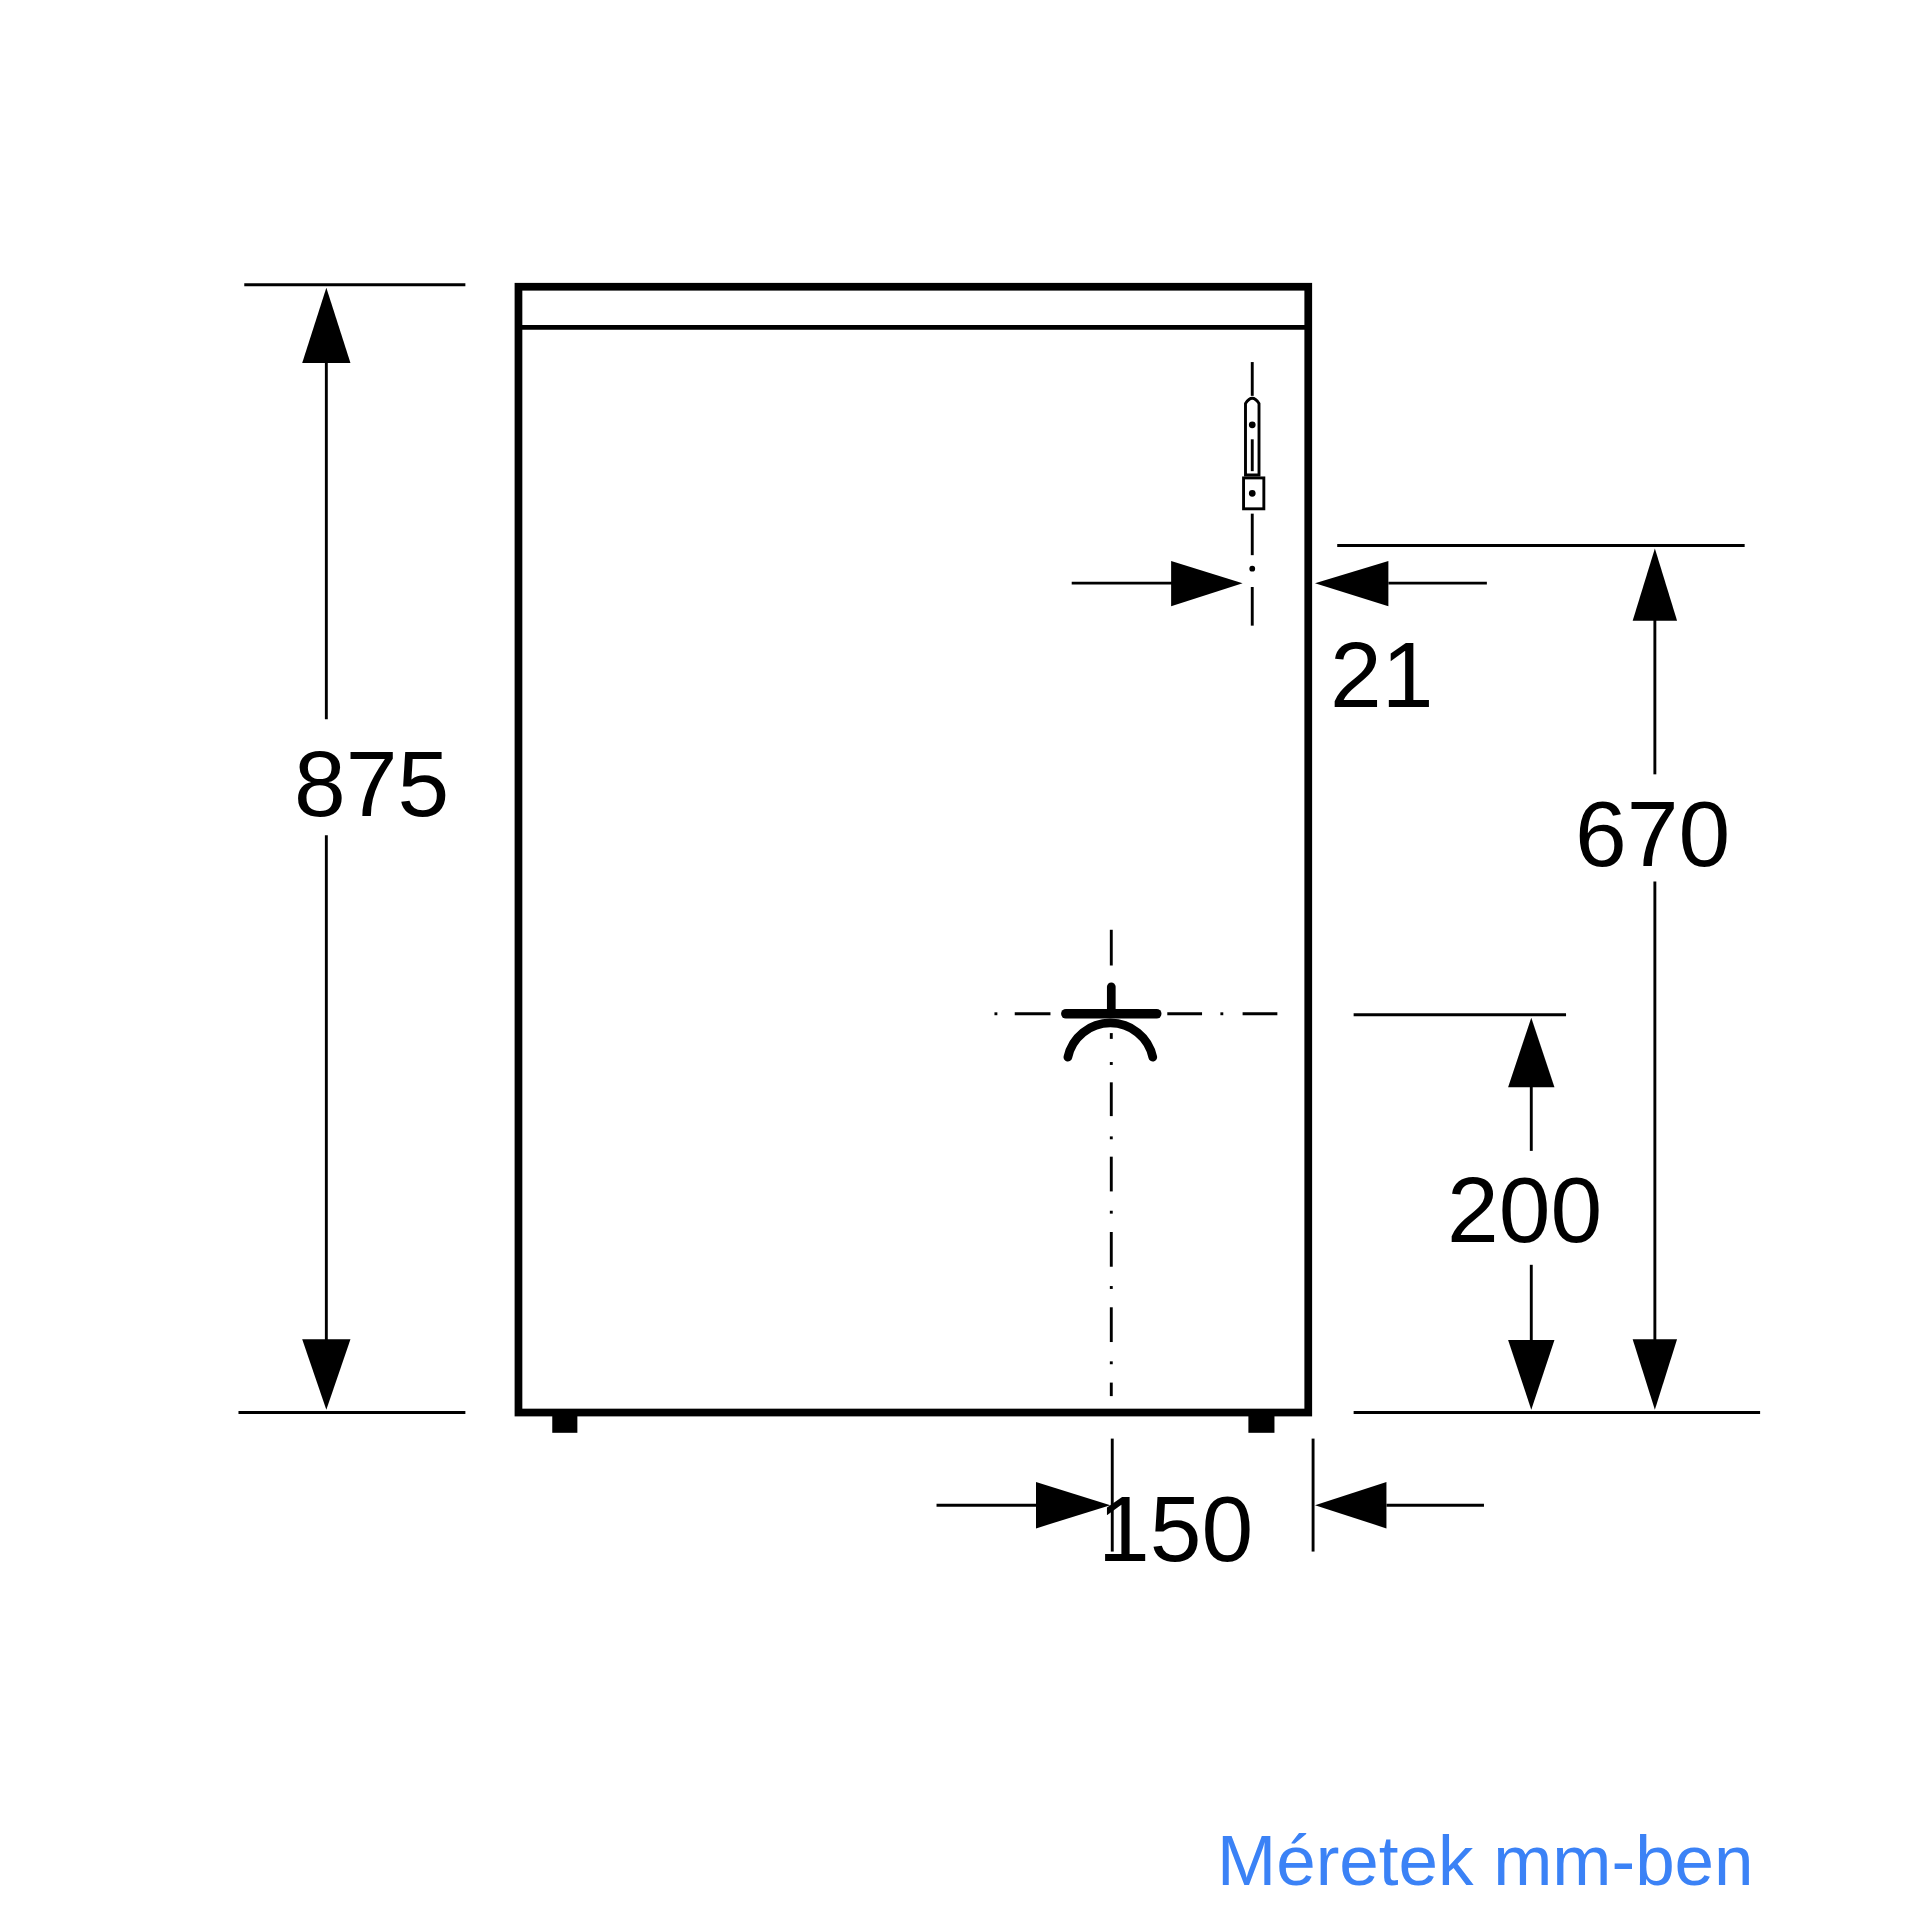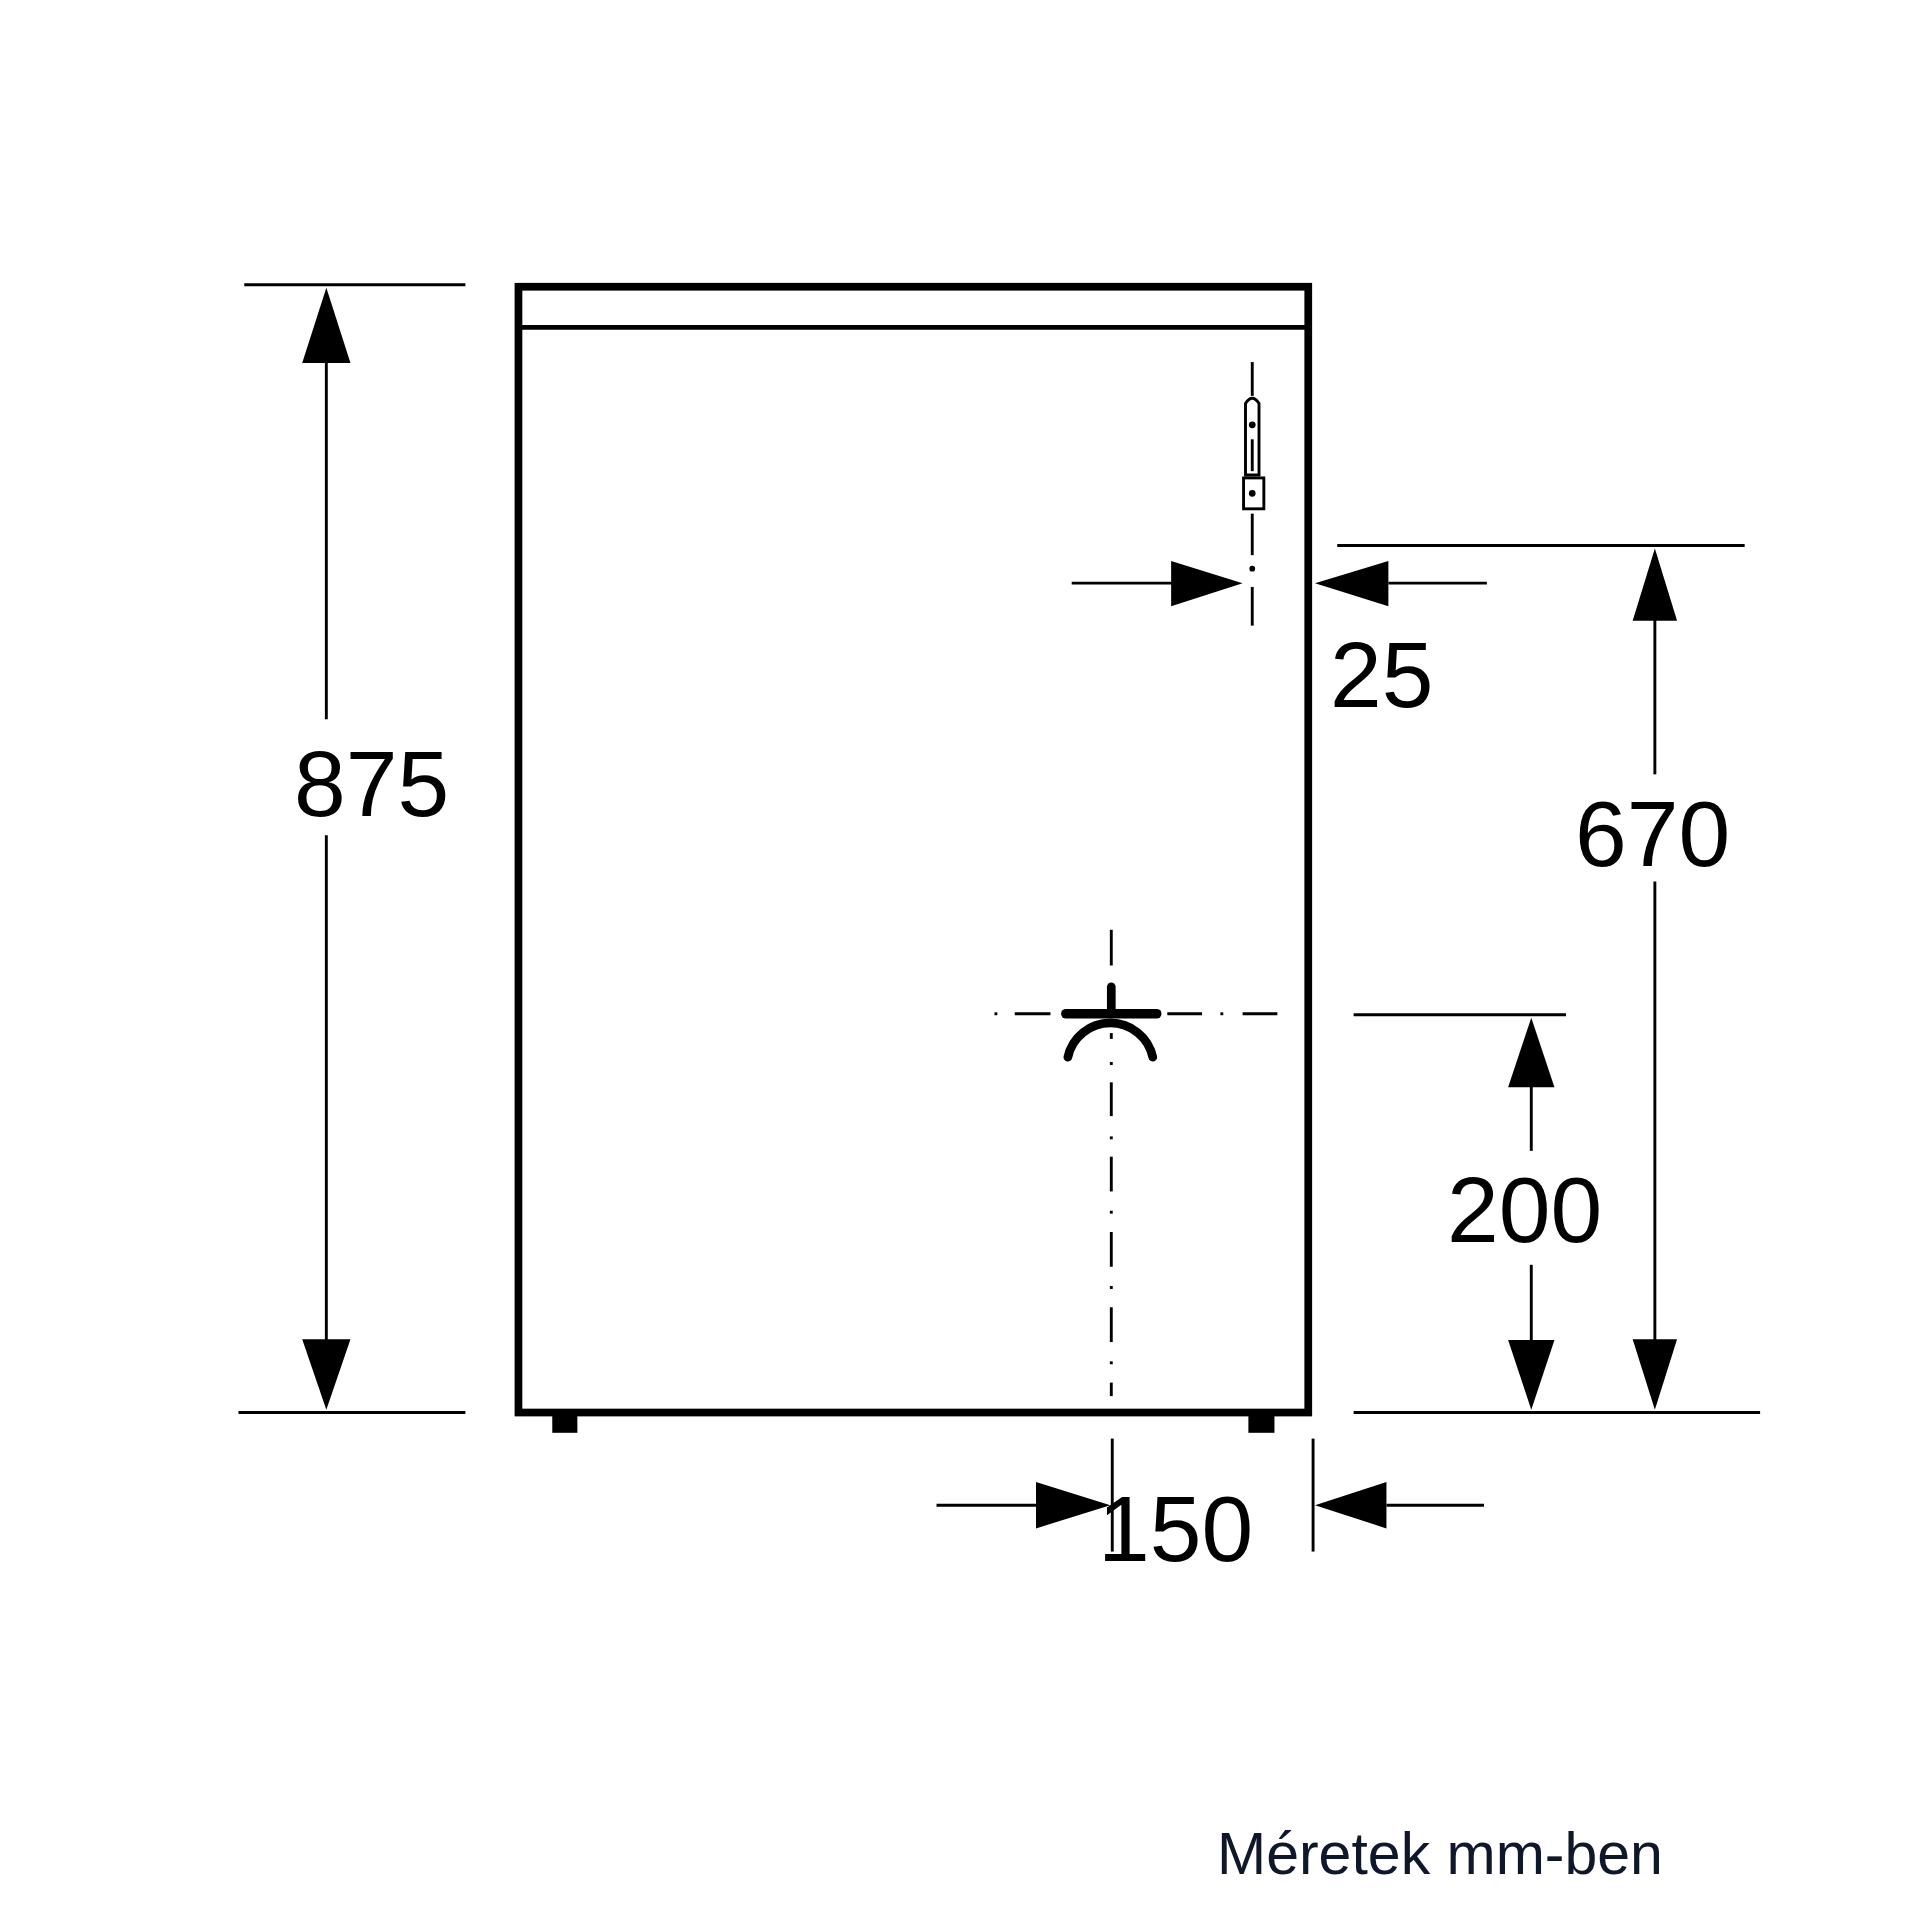--- a/index.html
+++ b/index.html
@@ -9,23 +9,23 @@
     position:absolute;
     font-family: "Liberation Sans", sans-serif;
     font-size: 93px;
     line-height: 1;
     color:#000;
     white-space:nowrap;
   }
   .caption {
     position:absolute;
     font-family: "Liberation Sans", sans-serif;
-    font-size: 59px;
+    font-size: 71px;
     line-height: 1;
-    color:#0f172a;
+    color:#3b82f6;
     white-space:nowrap;
   }
 </style>
 </head>
 <body>
 
 <svg id="drawing" viewBox="0 0 2000 2000" xmlns="http://www.w3.org/2000/svg">
   <g stroke="#000" fill="none" stroke-linecap="butt">
 
     <g>
@@ -111,18 +111,18 @@
       <line x1="1360" y1="1490" x2="1360" y2="1607"></line>
       <line x1="970" y1="1559" x2="1075" y2="1559"></line>
       <polygon points="1150,1559 1073,1535 1073,1583" fill="#000" stroke="none"></polygon>
       <line x1="1436" y1="1559" x2="1537" y2="1559"></line>
       <polygon points="1362,1559 1436,1535 1436,1583" fill="#000" stroke="none"></polygon>
     </g>
   </g>
 </svg>
 
 <div class="dim-label" style="left:249px; top:738px;margin-left:45px;">875</div>
-<div class="dim-label" style="left:1330px; top:629px;">25</div>
+<div class="dim-label" style="left:1330px; top:629px;">21</div>
 <div class="dim-label" style="left:1575px; top:788px;">670</div>
 <div class="dim-label" style="left:1447px; top:1164px;">200</div>
 <div class="dim-label" style="left:1098px; top:1483px;">150</div>
 <div class="caption" style="left:1217px; top:1825px;">Méretek mm-ben</div>
 
 
 </body></html>

